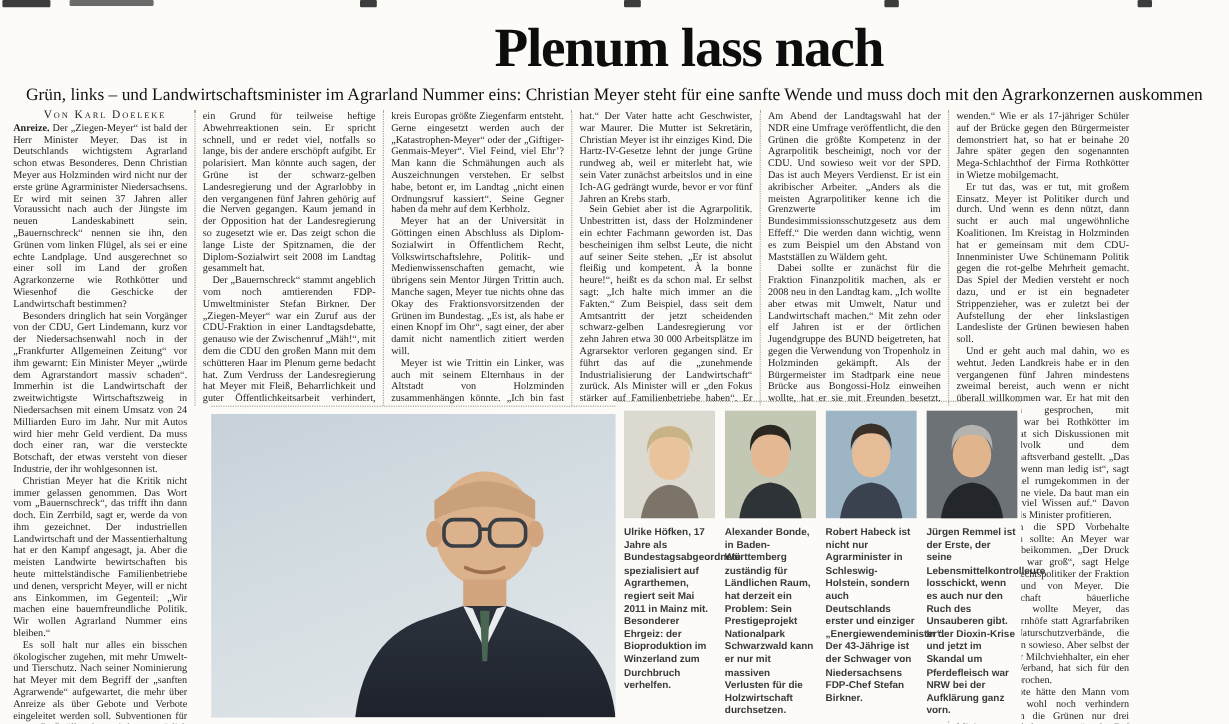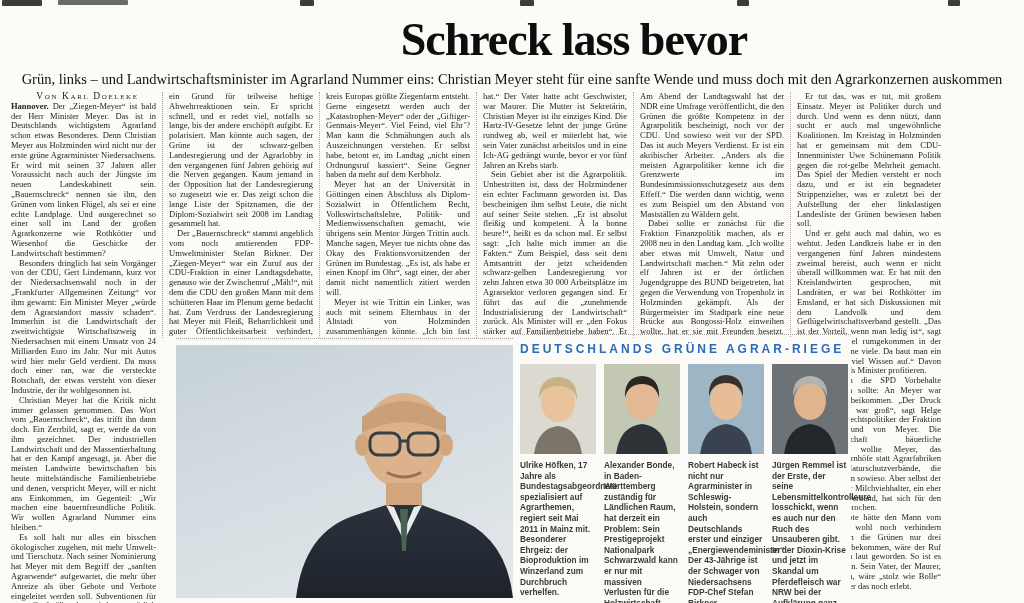--- a/index.html
+++ b/index.html
@@ -83,31 +83,31 @@
 <div class="top-crop">
   <div class="frag" style="left:2px;width:40px;"></div>
   <div class="frag" style="left:58px;width:70px;height:5px;background:#6a6a6a;"></div>
   <div class="frag" style="left:300px;width:14px;"></div>
   <div class="frag" style="left:520px;width:14px;"></div>
   <div class="frag" style="left:737px;width:12px;"></div>
   <div class="frag" style="left:948px;width:12px;"></div>
 </div>
 
 <div class="headline-wrap">
-  <span class="headline">Schreck lass bevor</span>
+  <span class="headline">Plenum lass nach</span>
 </div>
 <div class="subhead-wrap">
   <span class="subhead">Grün, links – und Landwirtschaftsminister im Agrarland Nummer eins: Christian Meyer steht für eine sanfte Wende und muss doch mit den Agrarkonzernen auskommen</span>
 </div>
 
 <div class="cols">
   <div class="col tall">
     <p class="byline">Von Karl Doeleke</p>
     <p class="first">
-      <span class="lead">Hannover.</span>
+      <span class="lead">Anreize.</span>
       <span>Der „Ziegen-Meyer“ ist bald der Herr Minister Meyer. Das ist in Deutschlands wichtigstem Agrarland schon etwas Besonderes. Denn Christian Meyer aus Holzminden wird nicht nur der erste grüne Agrarminister Niedersachsens. Er wird mit seinen 37 Jahren aller Voraussicht nach auch der Jüngste im neuen Landeskabinett sein. „Bauernschreck“ nennen sie ihn, den Grünen vom linken Flügel, als sei er eine echte Landplage. Und ausgerechnet so einer soll im Land der großen Agrarkonzerne wie Rothkötter und Wiesenhof die Geschicke der Landwirtschaft bestimmen?</span>
     </p>
     <p>Besonders dringlich hat sein Vorgänger von der CDU, Gert Lindemann, kurz vor der Niedersachsenwahl noch in der „Frankfurter Allgemeinen Zeitung“ vor ihm gewarnt: Ein Minister Meyer „würde dem Agrarstandort massiv schaden“. Immerhin ist die Landwirtschaft der zweitwichtigste Wirtschaftszweig in Niedersachsen mit einem Umsatz von 24 Milliarden Euro im Jahr. Nur mit Autos wird hier mehr Geld verdient. Da muss doch einer ran, war die versteckte Botschaft, der etwas versteht von dieser Industrie, der ihr wohlgesonnen ist.</p>
     <p>Christian Meyer hat die Kritik nicht immer gelassen genommen. Das Wort vom „Bauernschreck“, das trifft ihn dann doch. Ein Zerrbild, sagt er, werde da von ihm gezeichnet. Der industriellen Landwirtschaft und der Massentierhaltung hat er den Kampf angesagt, ja. Aber die meisten Landwirte bewirtschaften bis heute mittelständische Familienbetriebe und denen, verspricht Meyer, will er nicht ans Einkommen, im Gegenteil: „Wir machen eine bauernfreundliche Politik. Wir wollen Agrarland Nummer eins bleiben.“</p>
     <p>Es soll halt nur alles ein bisschen ökologischer zugehen, mit mehr Umwelt- und Tierschutz. Nach seiner Nominierung hat Meyer mit dem Begriff der „sanften Agrarwende“ aufgewartet, die mehr über Anreize als über Gebote und Verbote eingeleitet werden soll. Subventionen für neue Großställe aber wird es natürlich nicht mehr geben, so viel ist klar.</p>
 
   </div>
   <div class="col clip">
     <p class="first">ein Grund für teilweise heftige Abwehrreaktionen sein. Er spricht schnell, und er redet viel, notfalls so lange, bis der andere erschöpft aufgibt. Er polarisiert. Man könnte auch sagen, der Grüne ist der schwarz-gelben Landesregierung und der Agrarlobby in den vergangenen fünf Jahren gehörig auf die Nerven gegangen. Kaum jemand in der Opposition hat der Landesregierung so zugesetzt wie er. Das zeigt schon die lange Liste der Spitznamen, die der Diplom-Sozialwirt seit 2008 im Landtag gesammelt hat.</p>
     <p>Der „Bauernschreck“ stammt angeblich vom noch amtierenden FDP-Umweltminister Stefan Birkner. Der „Ziegen-Meyer“ war ein Zuruf aus der CDU-Fraktion in einer Landtagsdebatte, genauso wie der Zwischenruf „Mäh!“, mit dem die CDU den großen Mann mit dem schütteren Haar im Plenum gerne bedacht hat. Zum Verdruss der Landesregierung hat Meyer mit Fleiß, Beharrlichkeit und guter Öffentlichkeitsarbeit verhindert, dass in einem Naturschutzgebiet in seinem Wahl-</p>
@@ -119,20 +119,21 @@
   </div>
   <div class="col clip">
     <p class="first">hat.“ Der Vater hatte acht Geschwister, war Maurer. Die Mutter ist Sekretärin, Christian Meyer ist ihr einziges Kind. Die Hartz-IV-Gesetze lehnt der junge Grüne rundweg ab, weil er miterlebt hat, wie sein Vater zunächst arbeitslos und in eine Ich-AG gedrängt wurde, bevor er vor fünf Jahren an Krebs starb.</p>
     <p>Sein Gebiet aber ist die Agrarpolitik. Unbestritten ist, dass der Holzmindener ein echter Fachmann geworden ist. Das bescheinigen ihm selbst Leute, die nicht auf seiner Seite stehen. „Er ist absolut fleißig und kompetent. À la bonne heure!“, heißt es da schon mal. Er selbst sagt: „Ich halte mich immer an die Fakten.“ Zum Beispiel, dass seit dem Amtsantritt der jetzt scheidenden schwarz-gelben Landesregierung vor zehn Jahren etwa 30 000 Arbeitsplätze im Agrarsektor verloren gegangen sind. Er führt das auf die „zunehmende Industrialisierung der Landwirtschaft“ zurück. Als Minister will er „den Fokus stärker auf Familienbetriebe haben“. Er nennt sich selbst einen „Wertkonservativen“.</p>
   </div>
   <div class="col clip">
     <p class="first">Am Abend der Landtagswahl hat der NDR eine Umfrage veröffentlicht, die den Grünen die größte Kompetenz in der Agrarpolitik bescheinigt, noch vor der CDU. Und sowieso weit vor der SPD. Das ist auch Meyers Verdienst. Er ist ein akribischer Arbeiter. „Anders als die meisten Agrarpolitiker kenne ich die Grenzwerte im Bundesimmissionsschutzgesetz aus dem Effeff.“ Die werden dann wichtig, wenn es zum Beispiel um den Abstand von Mastställen zu Wäldern geht.</p>
     <p>Dabei sollte er zunächst für die Fraktion Finanzpolitik machen, als er 2008 neu in den Landtag kam. „Ich wollte aber etwas mit Umwelt, Natur und Landwirtschaft machen.“ Mit zehn oder elf Jahren ist er der örtlichen Jugendgruppe des BUND beigetreten, hat gegen die Verwendung von Tropenholz in Holzminden gekämpft. Als der Bürgermeister im Stadtpark eine neue Brücke aus Bongossi-Holz einweihen wollte, hat er sie mit Freunden besetzt. „Der Stadtrat hat dann beschlossen, künftig kein Tropenholz mehr zu ver-</p>
   </div>
   <div class="col tall">
+    <p class="first">wenden.“ Wie er als 17-jähriger Schüler auf der Brücke gegen den Bürgermeister demonstriert hat, so hat er beinahe 20 Jahre später gegen den sogenannten Mega-Schlachthof der Firma Rothkötter in Wietze mobilgemacht.</p>
     <p>Er tut das, was er tut, mit großem Einsatz. Meyer ist Politiker durch und durch. Und wenn es denn nützt, dann sucht er auch mal ungewöhnliche Koalitionen. Im Kreistag in Holzminden hat er gemeinsam mit dem CDU-Innenminister Uwe Schünemann Politik gegen die rot-gelbe Mehrheit gemacht. Das Spiel der Medien versteht er noch dazu, und er ist ein begnadeter Strippenzieher, was er zuletzt bei der Aufstellung der eher linkslastigen Landesliste der Grünen bewiesen haben soll.</p>
     <p>Und er geht auch mal dahin, wo es wehtut. Jeden Landkreis habe er in den vergangenen fünf Jahren mindestens zweimal bereist, auch wenn er nicht überall willkommen war. Er hat mit den Kreislandwirten gesprochen, mit Landräten, er war bei Rothkötter im Emsland, er hat sich Diskussionen mit dem Landvolk und dem Geflügelwirtschaftsverband gestellt. „Das ist der Vorteil, wenn man ledig ist“, sagt er. „Ich bin viel rumgekommen in der Fläche. Ich kenne viele. Da baut man ein Netzwerk und viel Wissen auf.“ Davon könnte er nun als Minister profitieren.</p>
     <p>Selbst wenn die SPD Vorbehalte geäußert haben sollte: An Meyer war wohl kein Vorbeikommen. „Der Druck von der Basis war groß“, sagt Helge Limburg, der Rechtspolitiker der Fraktion und ein Freund von Meyer. Die Arbeitsgemeinschaft bäuerliche Landwirtschaft wollte Meyer, das Netzwerk Bauernhöfe statt Agrarfabriken auch, die Naturschutzverbände, die Bürgerinitiativen sowieso. Aber selbst der Bund Deutscher Milchviehhalter, ein eher konservativer Verband, hat sich für den Grünen ausgesprochen.</p>
     <p>Nur die Quote hätte den Mann vom linken Flügel wohl noch verhindern können: Hätten die Grünen nur drei Ministerposten bekommen, wäre der Ruf nach einer Frau laut geworden. So ist es Meyer geworden. Sein Vater, der Maurer, meint der Sohn, wäre „stolz wie Bolle“ gewesen, hätte er das noch erlebt.</p>
   </div>
 </div>
 
 <div class="photo-rule"></div>
 <div class="photo">
   <svg width="337" height="253" viewBox="0 0 337 253">
@@ -152,21 +153,20 @@
     <path d="M212 128 Q228 136 244 128" fill="none" stroke="#9c6f4e" stroke-width="3" stroke-linecap="round"></path>
     <rect x="210" y="138" width="36" height="26" fill="#d2a57f"></rect>
     <path d="M120 253 Q128 186 180 170 L210 160 L246 160 L278 172 Q330 190 337 253 Z" fill="url(#suit)"></path>
     <path d="M210 160 L228 196 L246 160 L238 162 L228 186 L218 162 Z" fill="#e9ecee"></path>
     <path d="M224 164 L232 164 L230 206 L226 206 Z" fill="#4a6652"></path>
   </svg>
 </div>
 
 <div class="strip-rule"></div>
 <div class="strip">
-  <div class="strip-title">DEUTSCHLANDS GRÜNE AGRAR-RIEGE</div>
   <div class="units">
     <div class="unit">
       <svg class="mugshot" viewBox="0 0 76 90">
         <rect width="76" height="90" fill="#dbd9d0"></rect>
         <path d="M14 90 Q18 64 38 62 Q58 64 62 90 Z" fill="#7c7468"></path>
         <ellipse cx="38" cy="38" rx="17" ry="20" fill="#e8c39c"></ellipse>
         <path d="M19 36 Q18 14 38 13 Q58 14 57 36 Q54 22 38 22 Q22 22 19 36 Z" fill="#c7b385"></path>
       </svg>
       <div class="cap">Ulrike Höfken, 17 Jahre als Bundestagsabgeordnete spezialisiert auf Agrarthemen, regiert seit Mai 2011 in Mainz mit. Besonderer Ehrgeiz: der Bioproduktion im Winzerland zum Durchbruch verhelfen.</div>
     </div>

